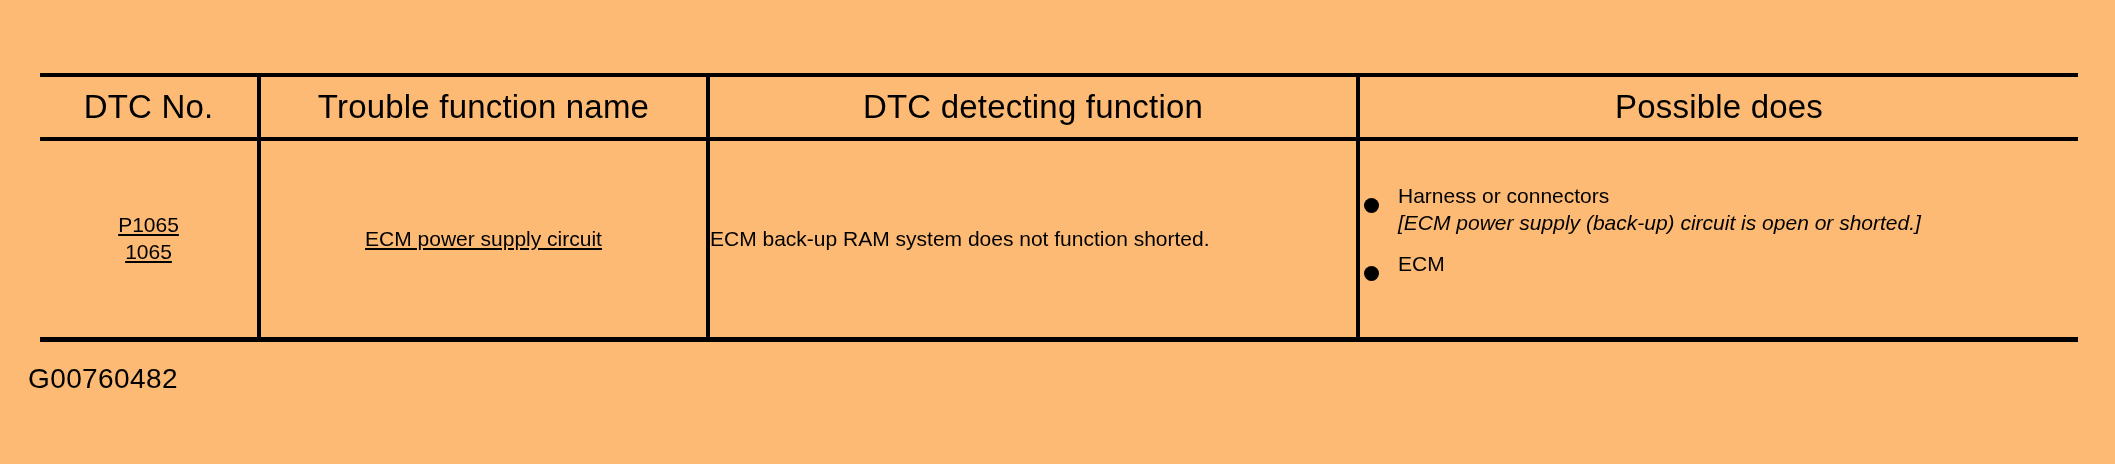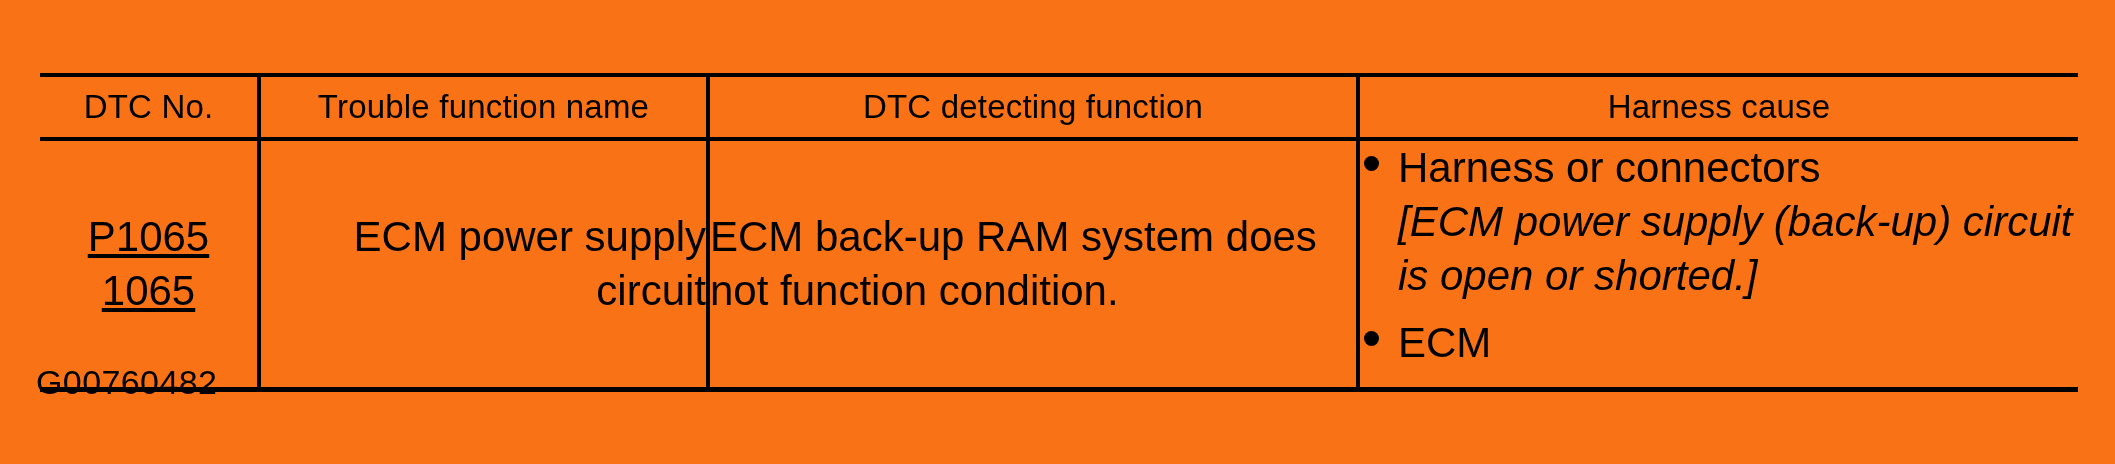--- a/index.html
+++ b/index.html
@@ -12,21 +12,21 @@
     height: 464px;
     font-family: "Liberation Sans", sans-serif;
     color: #000000;
     -webkit-font-smoothing: none;
   }
 
   .page {
     position: relative;
     width: 2115px;
     height: 464px;
-    background: #f97316;
+    background: #fdba74;
     overflow: hidden;
   }
 
   
   .dtc-table {
     position: absolute;
     left: 40px;
     top: 73px;
     width: 2038px;
     border-collapse: collapse;
@@ -49,34 +49,35 @@
     padding: 0;
     letter-spacing: 0.2px;
   }
   .dtc-table thead th.divider { border-left: 4px solid #000; }
 
   .dtc-table tbody td {
     height: 196px;
     border-bottom: 5px solid #000;
     padding: 0;
     vertical-align: middle;
-    font-size: 42px;
+    font-size: 21px;
     line-height: 1.28;
   }
   .dtc-table tbody td.divider { border-left: 4px solid #000; }
 
   .cell-dtc {
     text-align: center;
     padding-right: 28px;
   }
   .cell-dtc .dtc-line { display: block; text-decoration: underline; }
 
   .cell-name {
-    text-align: right;
+    text-align: center;
     padding: 0 16px;
+    text-decoration: underline;
   }
 
   .cell-cond {
     text-align: left;
     padding-left: 26px;
     padding-right: 14px;
   }
 
   .cell-cause {
     text-align: left;
@@ -105,57 +106,57 @@
     height: 15px;
     background: #000;
     border-radius: 50%;
   }
   .cause-text { display: block; }
   .cause-sub  { display: block; font-style: italic; }
 
   
   .figure-id {
     position: absolute;
-    left: 36px;
+    left: 28px;
     top: 363px;
-    font-size: 34px;
+    font-size: 28px;
     letter-spacing: 0.4px;
   }
 </style>
 </head>
 <body>
 
 <div class="page">
 
   <table class="dtc-table">
     <colgroup>
       <col class="c-dtc">
       <col class="c-name">
       <col class="c-cond">
       <col class="c-cause">
     </colgroup>
     <thead>
       <tr>
         <th>DTC No.</th>
         <th class="divider">Trouble function name</th>
         <th class="divider">DTC detecting function</th>
-        <th class="divider">Harness cause</th>
+        <th class="divider">Possible does</th>
       </tr>
     </thead>
     <tbody>
       <tr>
 
         <td class="cell-dtc">
           <span class="dtc-line">P1065</span>
           <span class="dtc-line">1065</span>
         </td>
 
         <td class="cell-name divider">ECM power supply circuit</td>
 
-        <td class="cell-cond divider">ECM back-up RAM system does not function condition.</td>
+        <td class="cell-cond divider">ECM back-up RAM system does not function shorted.</td>
 
         <td class="cell-cause divider">
           <ul class="cause-list">
             <li class="cause-item">
               <span class="bullet"></span>
               <span class="cause-text">Harness or connectors</span>
               <span class="cause-sub">[ECM power supply (back-up) circuit is open or shorted.]</span>
             </li>
             <li class="cause-item">
               <span class="bullet"></span>

